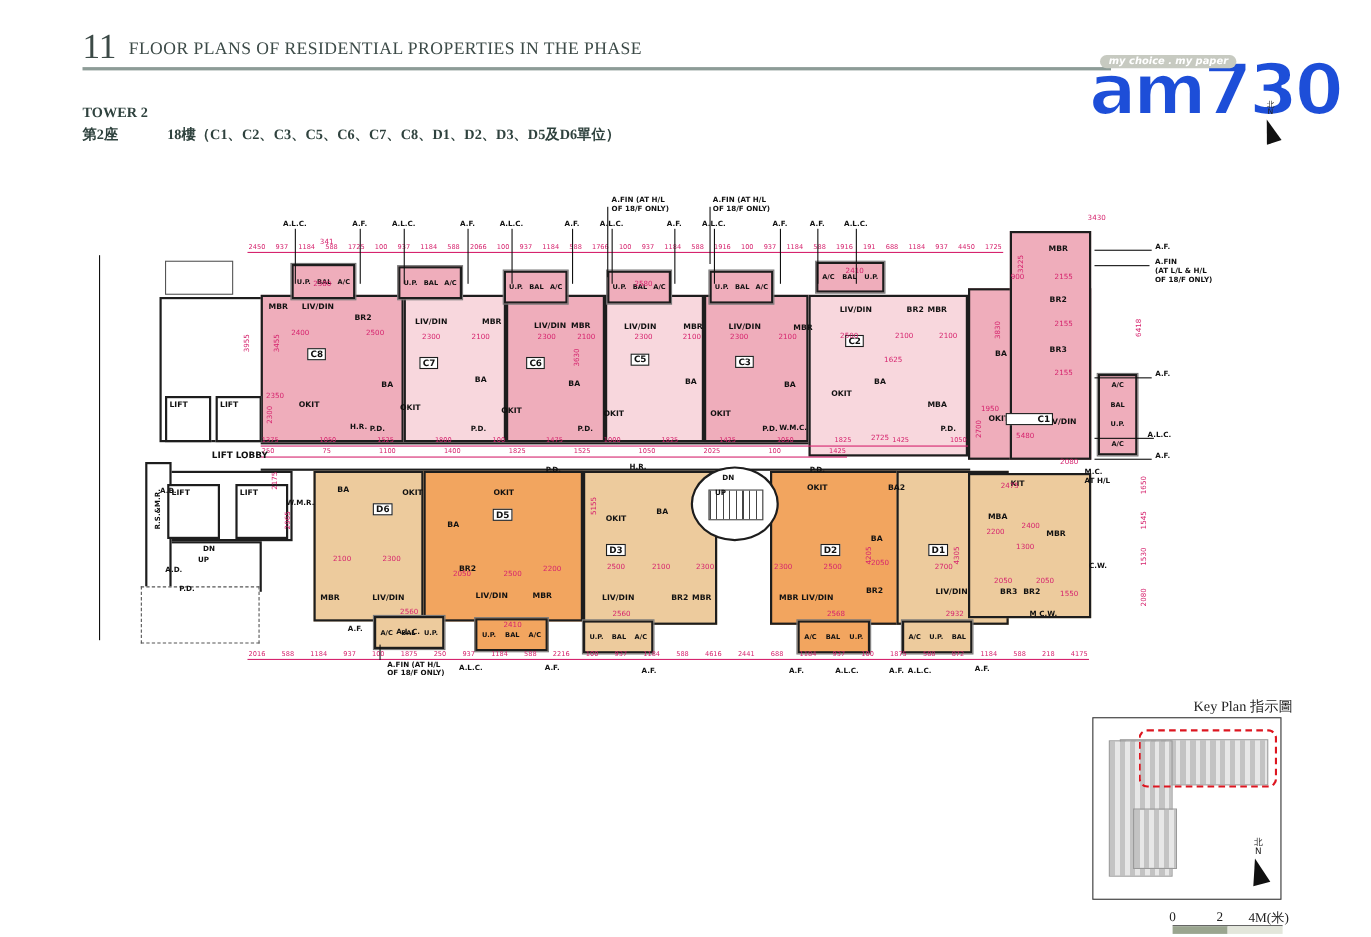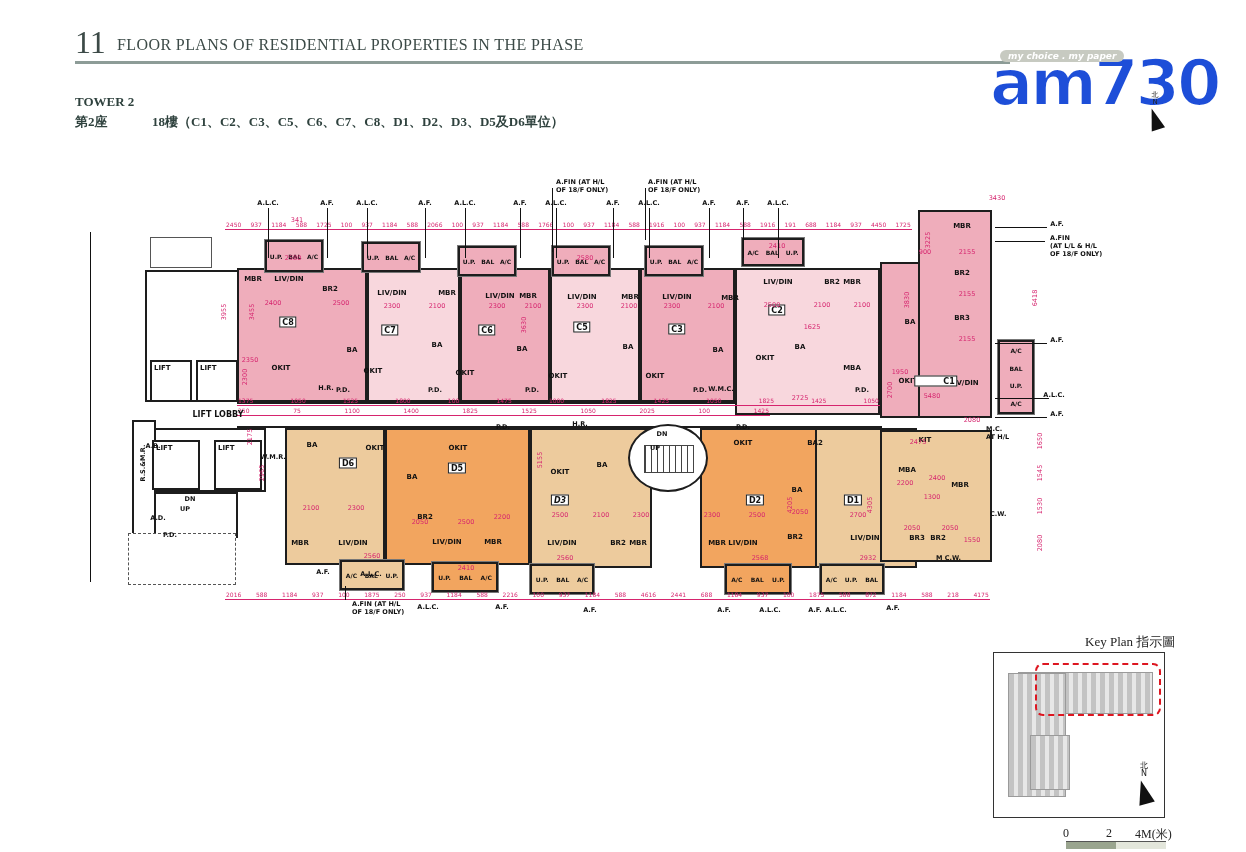--- a/index.html
+++ b/index.html
@@ -187,21 +187,21 @@
       <div class="room" style="left: 300px; top: 543px;">MBR</div>
       <div class="room" style="left: 353px; top: 543px;">LIV/DIN</div>
       <div class="unit orange-dark" style="left: 385px; top: 428px; width: 145px; height: 137px;"></div>
       <div class="badge" style="left: 457px; top: 468px;">D5</div>
       <div class="room" style="left: 458px; top: 448px;">OKIT</div>
       <div class="room" style="left: 412px; top: 477px;">BA</div>
       <div class="room" style="left: 425px; top: 517px;">BR2</div>
       <div class="room" style="left: 447px; top: 542px;">LIV/DIN</div>
       <div class="room" style="left: 493px; top: 542px;">MBR</div>
       <div class="unit orange-light" style="left: 530px; top: 428px; width: 122px; height: 140px;"></div>
-      <div class="badge" style="left: 560px; top: 500px; font-style: italic;">D3</div>
+      <div class="badge" style="left: 560px; top: 500px;">D3</div>
       <div class="room" style="left: 560px; top: 472px;">OKIT</div>
       <div class="room" style="left: 602px; top: 465px;">BA</div>
       <div class="room" style="left: 562px; top: 543px;">LIV/DIN</div>
       <div class="room" style="left: 618px; top: 543px;">BR2</div>
       <div class="room" style="left: 638px; top: 543px;">MBR</div>
       <div class="unit orange-dark" style="left: 700px; top: 428px; width: 118px; height: 140px;"></div>
       <div class="badge" style="left: 755px; top: 500px;">D2</div>
       <div class="room" style="left: 743px; top: 443px;">OKIT</div>
       <div class="room" style="left: 815px; top: 443px;">BA2</div>
       <div class="room" style="left: 797px; top: 490px;">BA</div>

